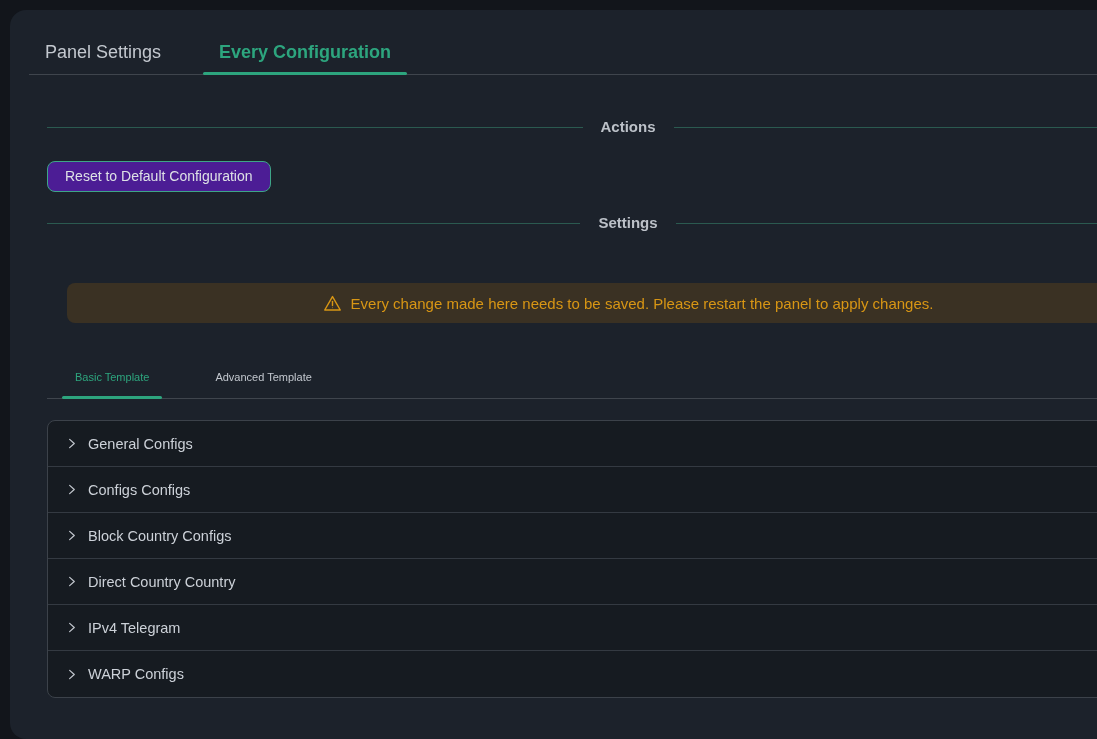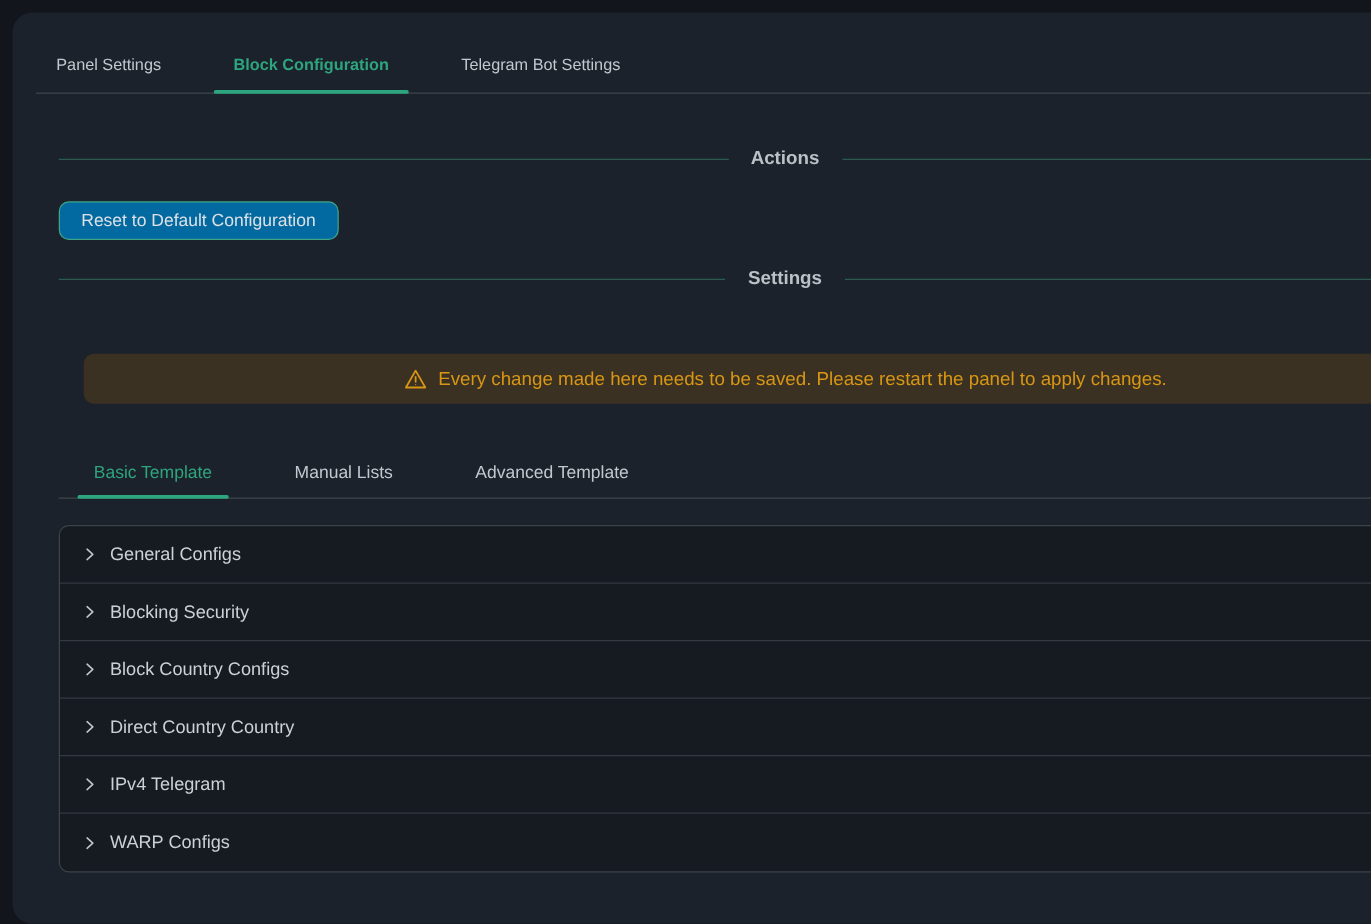--- a/index.html
+++ b/index.html
@@ -21,21 +21,21 @@
 
   
   .tabbar {
     display: flex;
     gap: 26px;
     padding-top: 32px;
     border-bottom: 1px solid #3f454d;
   }
   .tab {
     padding: 0 16px 12px;
-    font-size: 13px;
+    font-size: 18px;
     line-height: 20px;
     color: #c3c8cf;
     position: relative;
     cursor: pointer;
     white-space: nowrap;
   }
   .tab.active { color: #2da57e; font-weight: 700; }
   .tab.active::after {
     content: "";
     position: absolute;
@@ -65,21 +65,21 @@
   .divider .divider-label { padding: 0 18px; white-space: nowrap; }
   .divider-actions { margin-top: 41px; }
   .divider-templates { margin-top: 20px; }
 
   
   .btn-reset {
     display: inline-block;
     margin-top: 23px;
     height: 31px;
     padding: 0 17px;
-    background: #0369a1;
+    background: #4c1d95;
     border: 1px solid #3ea588;
     border-radius: 8px;
     color: #dde1e5;
     font-size: 14px;
     line-height: 29px;
     font-family: "Liberation Sans", sans-serif;
     cursor: pointer;
     white-space: nowrap;
   }
 
@@ -101,21 +101,21 @@
   
   .subtabbar {
     display: flex;
     gap: 40px;
     margin-top: 37px;
     padding: 6px 0 0 15px;
     border-bottom: 1px solid #3f454d;
   }
   .subtab {
     padding: 0 13px 10px;
-    font-size: 14px;
+    font-size: 11px;
     line-height: 22px;
     color: #c3c8cf;
     position: relative;
     cursor: pointer;
     white-space: nowrap;
   }
   .subtab.active { color: #2da57e; }
   .subtab.active::after {
     content: "";
     position: absolute;
@@ -147,22 +147,21 @@
   .crow .chev { margin-right: 11px; display: flex; align-items: center; }
 </style>
 </head>
 <body>
 
 <div class="card">
   <div class="card-inner">
 
     <div class="tabbar">
       <div class="tab">Panel Settings</div>
-      <div class="tab active">Block Configuration</div>
-      <div class="tab">Telegram Bot Settings</div>
+      <div class="tab active">Every Configuration</div>
     </div>
 
     <div class="content">
 
       <div class="divider divider-actions">
         <span class="divider-label">Actions</span>
       </div>
 
       <button class="btn-reset">Reset to Default Configuration</button>
 
@@ -176,40 +175,39 @@
             <path d="M12 3.2 L21.8 20.2 H2.2 Z"></path>
             <line x1="12" y1="9.5" x2="12" y2="14.5"></line>
             <circle cx="12" cy="17.3" r="0.6" fill="#d89614" stroke="none"></circle>
           </svg>
         </span>
         <span>Every change made here needs to be saved. Please restart the panel to apply changes.</span>
       </div>
 
       <div class="subtabbar">
         <div class="subtab active">Basic Template</div>
-        <div class="subtab">Manual Lists</div>
         <div class="subtab">Advanced Template</div>
       </div>
 
       <div class="collapse">
         <div class="crow">
           <span class="chev">
             <svg width="11" height="11" viewBox="0 0 12 12" fill="none" stroke="#c0c5cc" stroke-width="1.4" stroke-linecap="round" stroke-linejoin="round">
                 <polyline points="4,1.5 9,6 4,10.5"></polyline>
               </svg>
           </span>
           <span>General Configs</span>
         </div>
         <div class="crow">
           <span class="chev">
             <svg width="11" height="11" viewBox="0 0 12 12" fill="none" stroke="#c0c5cc" stroke-width="1.4" stroke-linecap="round" stroke-linejoin="round">
                 <polyline points="4,1.5 9,6 4,10.5"></polyline>
               </svg>
           </span>
-          <span>Blocking Security</span>
+          <span>Configs Configs</span>
         </div>
         <div class="crow">
           <span class="chev">
             <svg width="11" height="11" viewBox="0 0 12 12" fill="none" stroke="#c0c5cc" stroke-width="1.4" stroke-linecap="round" stroke-linejoin="round">
                 <polyline points="4,1.5 9,6 4,10.5"></polyline>
               </svg>
           </span>
           <span>Block Country Configs</span>
         </div>
         <div class="crow">

